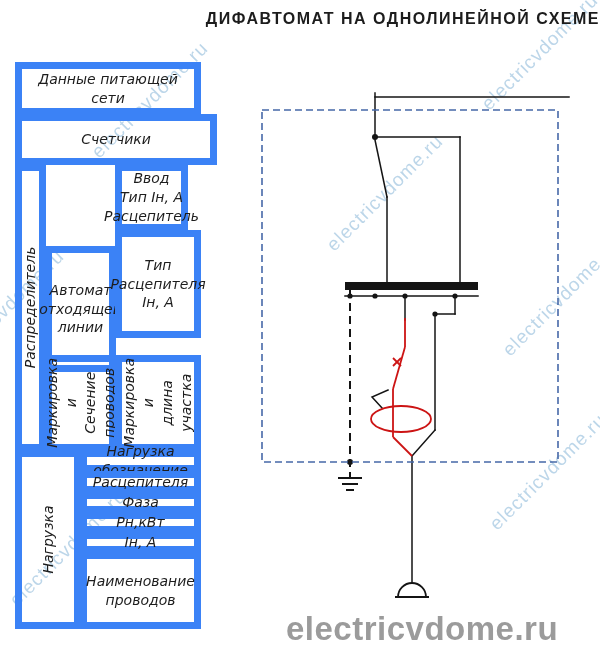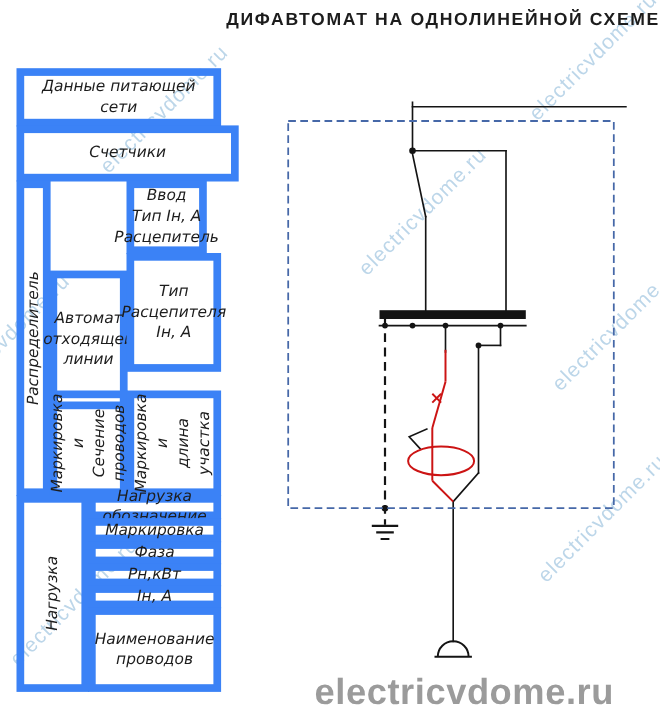--- a/index.html
+++ b/index.html
@@ -57,21 +57,21 @@
   </div>
   <div class="cell" style="left:115px;top:355px;width:86px;height:96px">
     <span class="vwrap">Маркировка и
 длина участка</span>
   </div>
 
   <div class="cell" style="left:15px;top:450px;width:66px;height:179px">
     <span class="vwrap">Нагрузка</span>
   </div>
   <div class="cell" style="left:80px;top:450px;width:121px;height:22px">Нагрузка обозначение</div>
-  <div class="cell" style="left:80px;top:471px;width:121px;height:22px">Маркировка</div>
+  <div class="cell" style="left:80px;top:471px;width:121px;height:22px">Расцепителя</div>
   <div class="cell" style="left:80px;top:492px;width:121px;height:21px">Фаза</div>
   <div class="cell" style="left:80px;top:512px;width:121px;height:21px">Рн,кВт</div>
   <div class="cell" style="left:80px;top:532px;width:121px;height:21px">Iн, А</div>
   <div class="cell" style="left:80px;top:552px;width:121px;height:77px">Наименование
 проводов</div>
 
   <svg class="svg-layer" width="600" height="652" viewBox="0 0 600 652">
     <g class="k" stroke-width="1.5" fill="none" stroke-linecap="square">
       <line x1="375" y1="93" x2="375" y2="137"></line>
       <line x1="375" y1="97" x2="569" y2="97"></line>

